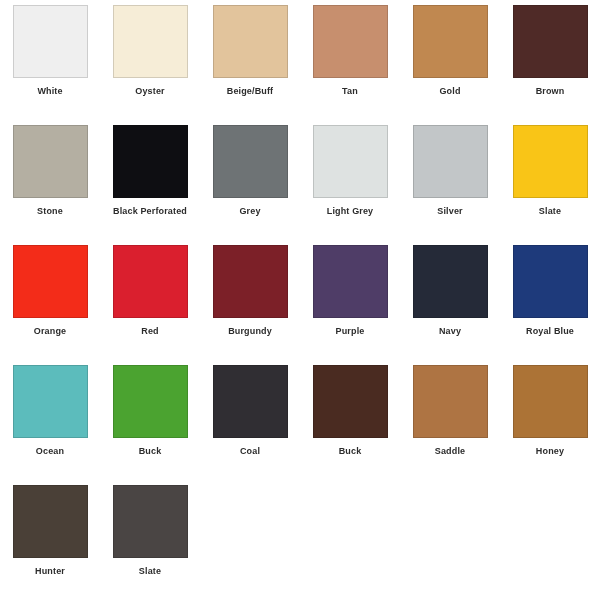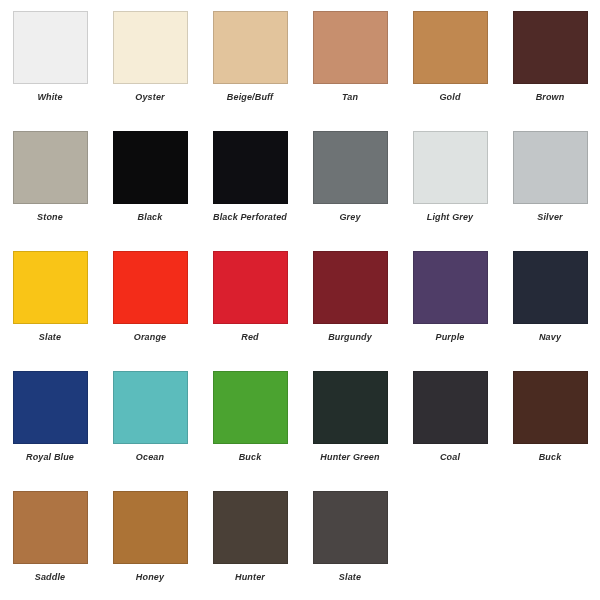--- a/index.html
+++ b/index.html
@@ -23,22 +23,21 @@
     box-sizing: border-box;
   }
   .swatch-cell {
     width: 100px;
     height: 120px;
     display: flex;
     flex-direction: column;
     align-items: center;
     justify-content: flex-start;
     box-sizing: border-box;
-    padding-top: 11px;
-    font-style: italic;
+    padding-top: 5px;
   }
   .swatch-chip {
     width: 75px;
     height: 73px;
     box-sizing: border-box;
     border: 1px solid rgba(0, 0, 0, 0.14);
   }
   .swatch-label {
     margin-top: 7px;
     font-size: 9px;
@@ -75,24 +74,20 @@
       <div class="swatch-chip" style="background-color: rgb(192, 136, 80);"></div>
       <div class="swatch-label">Gold</div>
     </div>
     <div class="swatch-cell">
       <div class="swatch-chip" style="background-color: rgb(79, 42, 39);"></div>
       <div class="swatch-label">Brown</div>
     </div>
     <div class="swatch-cell">
       <div class="swatch-chip" style="background-color: rgb(180, 175, 162);"></div>
       <div class="swatch-label">Stone</div>
-    </div>
-    <div class="swatch-cell">
-      <div class="swatch-chip" style="background-color: rgb(11, 11, 12);"></div>
-      <div class="swatch-label">Black</div>
     </div>
     <div class="swatch-cell">
       <div class="swatch-chip" style="background-color: rgb(14, 14, 18);"></div>
       <div class="swatch-label">Black Perforated</div>
     </div>
     <div class="swatch-cell">
       <div class="swatch-chip" style="background-color: rgb(110, 115, 117);"></div>
       <div class="swatch-label">Grey</div>
     </div>
     <div class="swatch-cell">
@@ -133,24 +128,20 @@
     </div>
     <div class="swatch-cell">
       <div class="swatch-chip" style="background-color: rgb(92, 188, 188);"></div>
       <div class="swatch-label">Ocean</div>
     </div>
     <div class="swatch-cell">
       <div class="swatch-chip" style="background-color: rgb(75, 163, 48);"></div>
       <div class="swatch-label">Buck</div>
     </div>
     <div class="swatch-cell">
-      <div class="swatch-chip" style="background-color: rgb(35, 46, 43);"></div>
-      <div class="swatch-label">Hunter Green</div>
-    </div>
-    <div class="swatch-cell">
       <div class="swatch-chip" style="background-color: rgb(48, 46, 51);"></div>
       <div class="swatch-label">Coal</div>
     </div>
     <div class="swatch-cell">
       <div class="swatch-chip" style="background-color: rgb(74, 43, 33);"></div>
       <div class="swatch-label">Buck</div>
     </div>
     <div class="swatch-cell">
       <div class="swatch-chip" style="background-color: rgb(174, 116, 67);"></div>
       <div class="swatch-label">Saddle</div>

